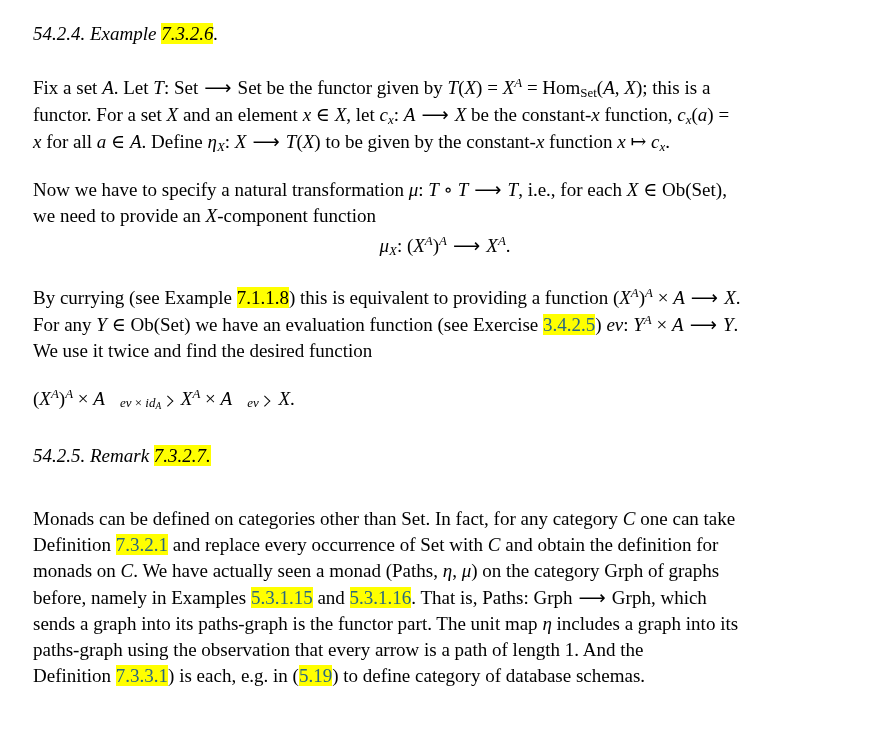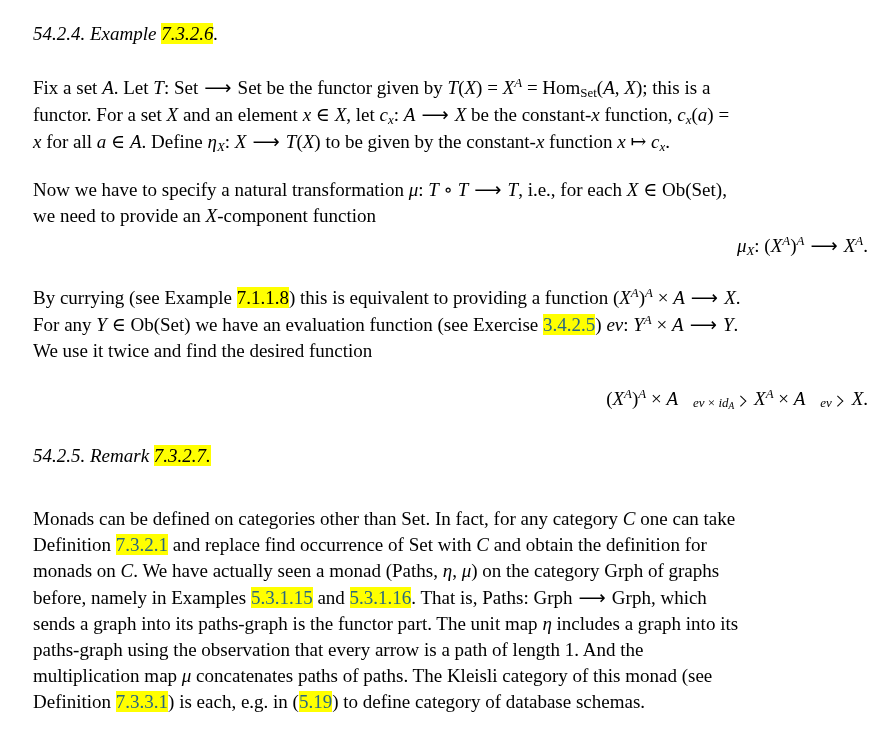--- a/index.html
+++ b/index.html
@@ -6,33 +6,33 @@
     --hl:#ffff00;
     --lk:#2a6880;
     --fg:#000000;
     --bg:#ffffff;
   }
   html,body{margin:0;padding:0;background:var(--bg);}
   body{width:890px;height:750px;overflow:hidden;}
   .page{
     box-sizing:border-box;
     width:890px;height:750px;
-    padding:21px 22px 0 33px;
+    padding:21px 33px 0 33px;
     font-family:"Liberation Serif","DejaVu Serif",serif;
     font-size:19px;
     line-height:26px;
     color:var(--fg);
   }
   .block{margin:0;}
   .heading{font-style:italic;margin-bottom:27px;}
   .para{margin-bottom:21px;}
   .para2{}
   .para3{margin-bottom:20px;}
-  .equation{text-align:right;margin:0 0 19px 0;padding:3px 0 6px 0;}
-  .equation2{text-align:right;margin:0 0 23px 0;padding:2px 0 8px 0;}
+  .equation{text-align:center;margin:0 0 19px 0;padding:3px 0 6px 0;}
+  .equation2{text-align:left;margin:0 0 23px 0;padding:2px 0 8px 0;}
   .headgap{margin-bottom:37px;}
   .line{white-space:nowrap;}
   .it{font-style:italic;}
   .bd{font-weight:normal;}
   .hl{background:var(--hl);}
   .lk{color:var(--lk);}
   .sup{font-size:68%;vertical-align:0.52em;line-height:0;}
   .sub{font-size:68%;vertical-align:-0.22em;line-height:0;}
   .cal{font-style:italic;}
   .arr{font-family:"DejaVu Sans","Liberation Sans",sans-serif;font-style:normal;}
@@ -88,21 +88,20 @@
         </span><span> </span><span class="it">X</span><span class="it sup">A</span><span> × </span><span class="it">A</span><span class="larrow">
           <span class="arrow-label"><span class="it">ev</span></span>
           <span class="arrow-shaft"></span>
         </span><span> </span><span class="it">X</span><span>.</span></div>
     </div>
     <div class="block heading headgap">
       <div class="line"><span class="it">54.2.5. Remark </span><span class="it hl">7.3.2.7.</span></div>
     </div>
     <div class="block para">
       <div class="line"><span>Monads can be defined on categories other than </span><span class="bd">Set</span><span>. In fact, for any category </span><span class="it cal">C</span><span> one can take</span></div>
-      <div class="line"><span>Definition </span><span class="hl lk">7.3.2.1</span><span> and replace find occurrence of </span><span class="bd">Set</span><span> with </span><span class="it cal">C</span><span> and obtain the definition for</span></div>
+      <div class="line"><span>Definition </span><span class="hl lk">7.3.2.1</span><span> and replace every occurrence of </span><span class="bd">Set</span><span> with </span><span class="it cal">C</span><span> and obtain the definition for</span></div>
       <div class="line"><span>monads on </span><span class="it cal">C</span><span>. We have actually seen a monad (Paths, </span><span class="it">η</span><span>, </span><span class="it">μ</span><span>) on the category </span><span class="bd">Grph</span><span> of graphs</span></div>
       <div class="line"><span>before, namely in Examples </span><span class="hl lk">5.3.1.15</span><span> and </span><span class="hl lk">5.3.1.16</span><span>. That is, Paths: </span><span class="bd">Grph</span><span class="arr"> </span><span class="arr">⟶</span><span class="arr"> </span><span class="bd">Grph</span><span>, which</span></div>
       <div class="line"><span>sends a graph into its paths-graph is the functor part. The unit map </span><span class="it">η</span><span> includes a graph into its</span></div>
       <div class="line"><span>paths-graph using the observation that every arrow is a path of length 1. And the</span></div>
-      <div class="line"><span>multiplication map </span><span class="it">μ</span><span> concatenates paths of paths. The Kleisli category of this monad (see</span></div>
       <div class="line"><span>Definition </span><span class="hl lk">7.3.3.1</span><span>) is each, e.g. in (</span><span class="hl lk">5.19</span><span>) to define category of database schemas.</span></div>
     </div>
   </div>
 
 </body></html>

